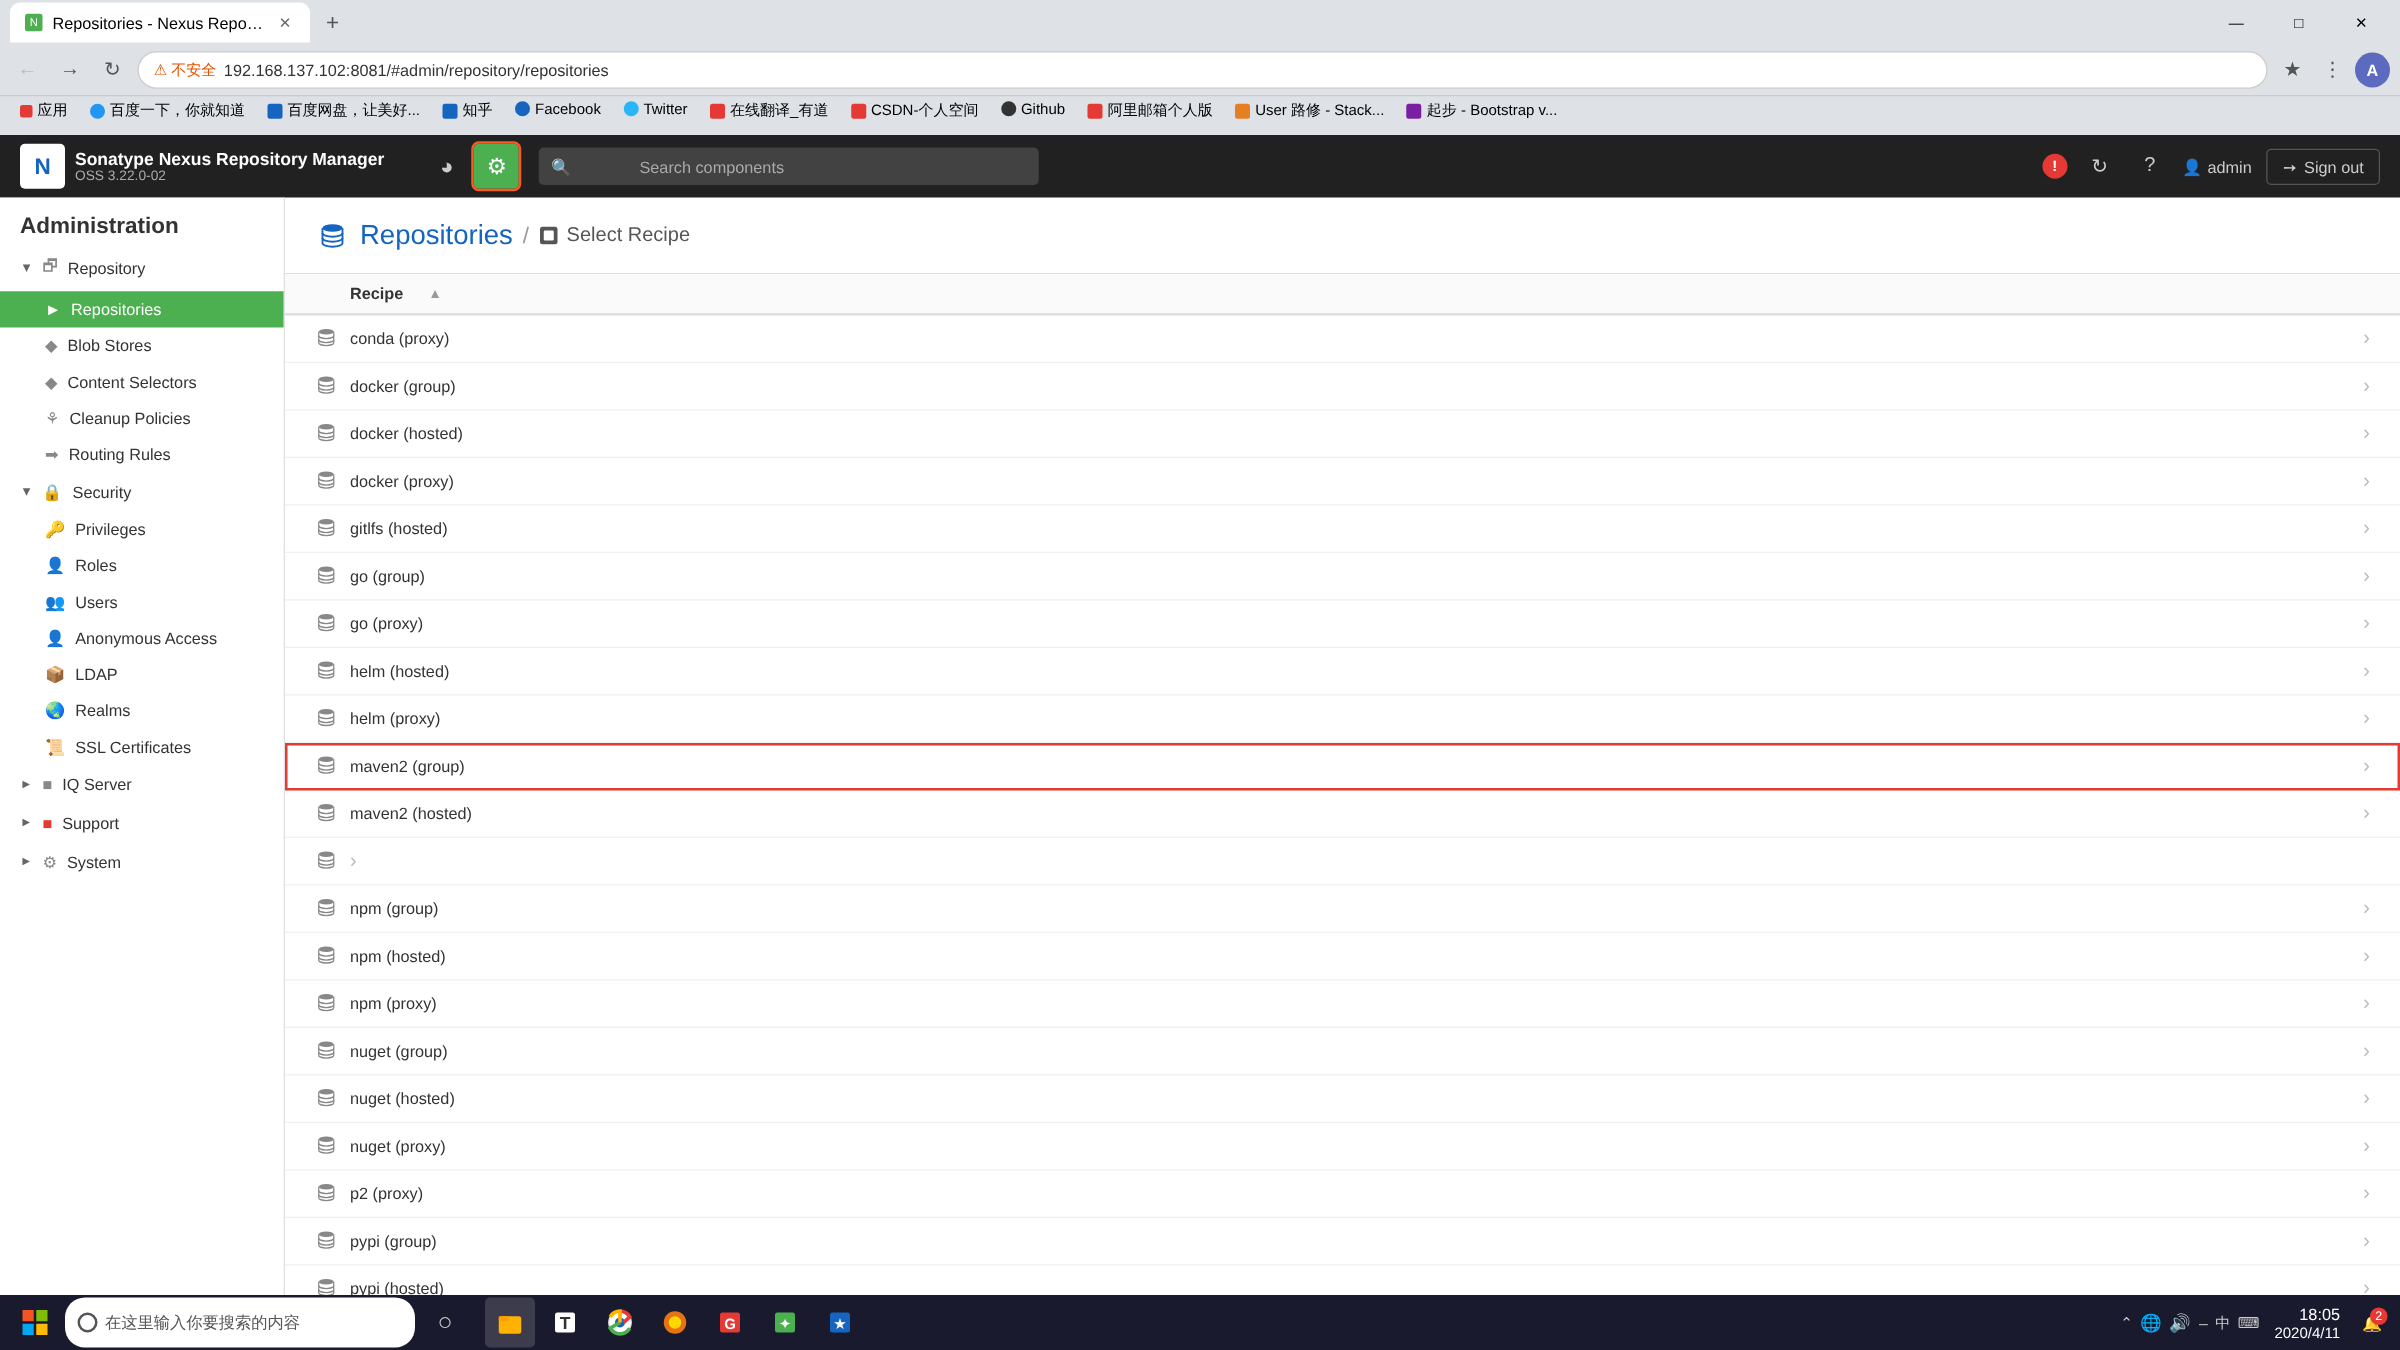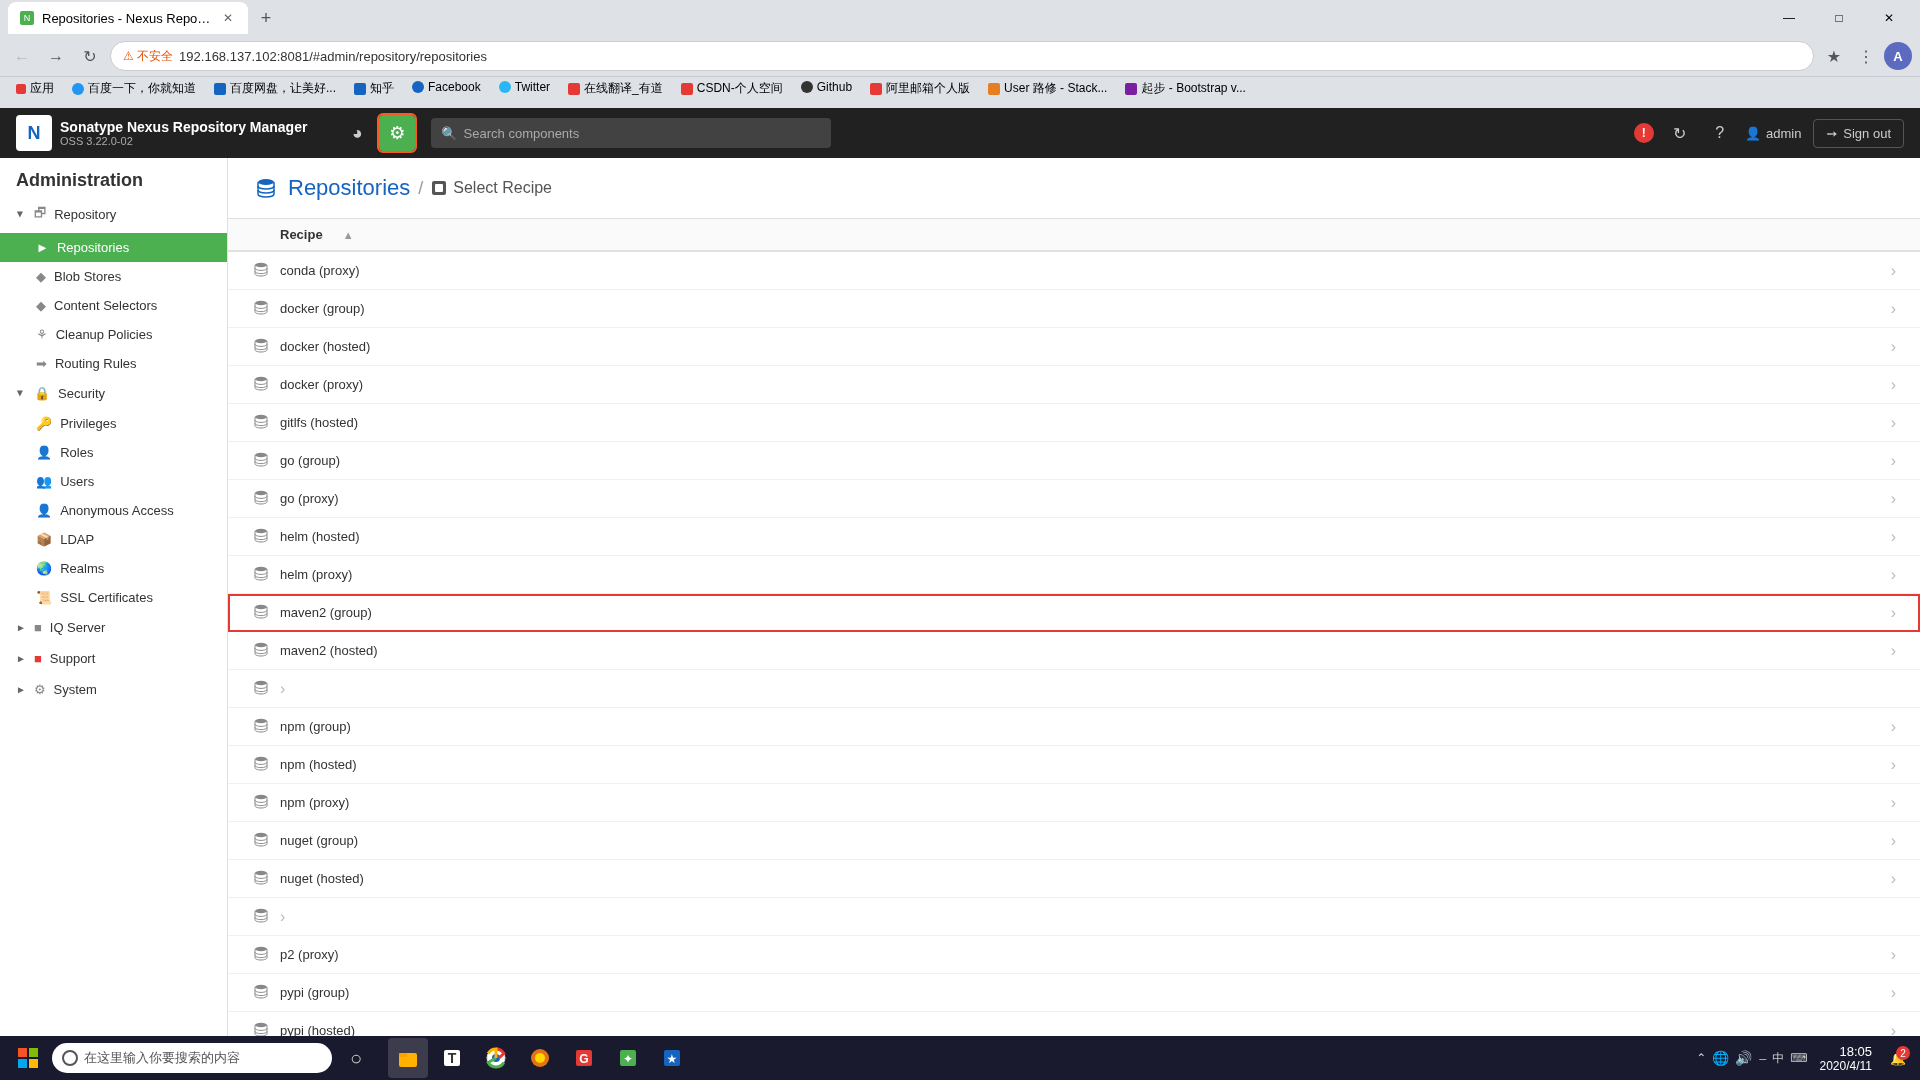--- a/index.html
+++ b/index.html
@@ -34,21 +34,21 @@
     
     .top-nav { display: flex; align-items: center; background: #212121; height: 50px; padding: 0 16px; gap: 16px; }
     .logo-area { display: flex; align-items: center; gap: 8px; color: #fff; }
     .logo-icon { width: 32px; height: 32px; background: #1565c0; border-radius: 4px; display: flex; align-items: center; justify-content: center; }
     .logo-name { font-size: 14px; font-weight: bold; color: #fff; }
     .logo-version { font-size: 11px; color: #aaa; }
     .nav-actions { display: flex; align-items: center; gap: 4px; margin-left: 16px; }
     .nav-icon-btn { width: 36px; height: 36px; display: flex; align-items: center; justify-content: center; border-radius: 4px; cursor: pointer; color: #ccc; font-size: 18px; }
     .nav-icon-btn.active { background: #4caf50; color: #fff; outline: 2px solid #ff5722; }
     .search-bar { flex: 1; max-width: 400px; background: rgba(255,255,255,0.15); border-radius: 4px; height: 30px; display: flex; align-items: center; padding: 0 10px; gap: 6px; }
-    .search-bar input { background: transparent; border: none; outline: none; color: #fff; font-size: 13px; flex: 1; }
+    .search-bar input { background: transparent; border: none; outline: none; color: #fff; font-size: 13px; flex: 1; margin-left: 48px; }
     .search-bar input::placeholder { color: #aaa; }
     .top-nav-right { margin-left: auto; display: flex; align-items: center; gap: 12px; }
     .nav-right-icon { width: 28px; height: 28px; display: flex; align-items: center; justify-content: center; cursor: pointer; color: #ccc; font-size: 16px; }
     .admin-label { color: #ccc; font-size: 13px; cursor: pointer; display: flex; align-items: center; gap: 4px; }
     .signout-btn { display: flex; align-items: center; gap: 6px; color: #ccc; font-size: 13px; cursor: pointer; padding: 6px 12px; border: 1px solid #555; border-radius: 4px; }
     .error-indicator { width: 20px; height: 20px; background: #e53935; border-radius: 50%; display: flex; align-items: center; justify-content: center; color: #fff; font-size: 12px; font-weight: bold; }
 
     
     .main-content { display: flex; flex: 1; overflow: hidden; }
 
@@ -531,20 +531,21 @@
   </div>
             <div class="table-row">
     <div style="width:28px;flex-shrink:0;">
       <svg width="18" height="18" viewBox="0 0 18 18">
         <ellipse cx="9" cy="5" rx="6" ry="2.2" fill="#888"></ellipse>
         <path d="M3 5v3.2c0 1.2 2.7 2.2 6 2.2s6-1 6-2.2V5" stroke="#888" stroke-width="1" fill="none"></path>
         <path d="M3 8.2v3.2c0 1.2 2.7 2.2 6 2.2s6-1 6-2.2V8.2" stroke="#888" stroke-width="1" fill="none"></path>
         <path d="M3 11.4v2.4c0 1.2 2.7 2.2 6 2.2s6-1 6-2.2v-2.4" stroke="#888" stroke-width="1" fill="none"></path>
       </svg>
     </div>
+    <span class="row-label">nuget (proxy)</span>
     <span class="row-arrow">›</span>
   </div>
             <div class="table-row">
     <div style="width:28px;flex-shrink:0;">
       <svg width="18" height="18" viewBox="0 0 18 18">
         <ellipse cx="9" cy="5" rx="6" ry="2.2" fill="#888"></ellipse>
         <path d="M3 5v3.2c0 1.2 2.7 2.2 6 2.2s6-1 6-2.2V5" stroke="#888" stroke-width="1" fill="none"></path>
         <path d="M3 8.2v3.2c0 1.2 2.7 2.2 6 2.2s6-1 6-2.2V8.2" stroke="#888" stroke-width="1" fill="none"></path>
         <path d="M3 11.4v2.4c0 1.2 2.7 2.2 6 2.2s6-1 6-2.2v-2.4" stroke="#888" stroke-width="1" fill="none"></path>
       </svg>
@@ -589,21 +590,21 @@
 
 <div class="taskbar" style="background:#1a1a2e;height:44px;display:flex;align-items:center;padding:0 8px;gap:4px;position:fixed;bottom:0;left:0;right:1920px;width:1920px;">
   <div class="start-btn" style="width:40px;height:40px;display:flex;align-items:center;justify-content:center;cursor:pointer;">
     <svg width="24" height="24" viewBox="0 0 24 24">
       <rect x="2" y="2" width="9" height="9" fill="#f35325"></rect>
       <rect x="13" y="2" width="9" height="9" fill="#81bc06"></rect>
       <rect x="2" y="13" width="9" height="9" fill="#05a6f0"></rect>
       <rect x="13" y="13" width="9" height="9" fill="#ffba08"></rect>
     </svg>
   </div>
-  <div class="taskbar-search" style="display:flex;align-items:center;gap:6px;background:#fff;border-radius:16px;height:30px;padding:0 10px;width:280px;">
+  <div class="taskbar-search" style="display:flex;align-items:center;gap:6px;background:#fff;border-radius:16px;height:40px;padding:0 10px;width:280px;">
     <div style="width:16px;height:16px;border-radius:50%;border:2px solid #555;"></div>
     <span style="font-size:13px;color:#555;">在这里输入你要搜索的内容</span>
   </div>
   <div style="width:40px;height:40px;display:flex;align-items:center;justify-content:center;cursor:pointer;color:#ccc;font-size:20px;">○</div>
   <div style="display:flex;align-items:center;gap:4px;margin-left:8px;">
     <div style="width:40px;height:40px;display:flex;align-items:center;justify-content:center;cursor:pointer;border-radius:4px;background:rgba(255,255,255,0.15);">
       <svg width="22" height="22" viewBox="0 0 22 22">
           <rect x="2" y="6" width="18" height="14" rx="2" fill="#ffb300"></rect>
           <rect x="2" y="6" width="8" height="4" rx="1" fill="#ffa000"></rect>
         </svg>

